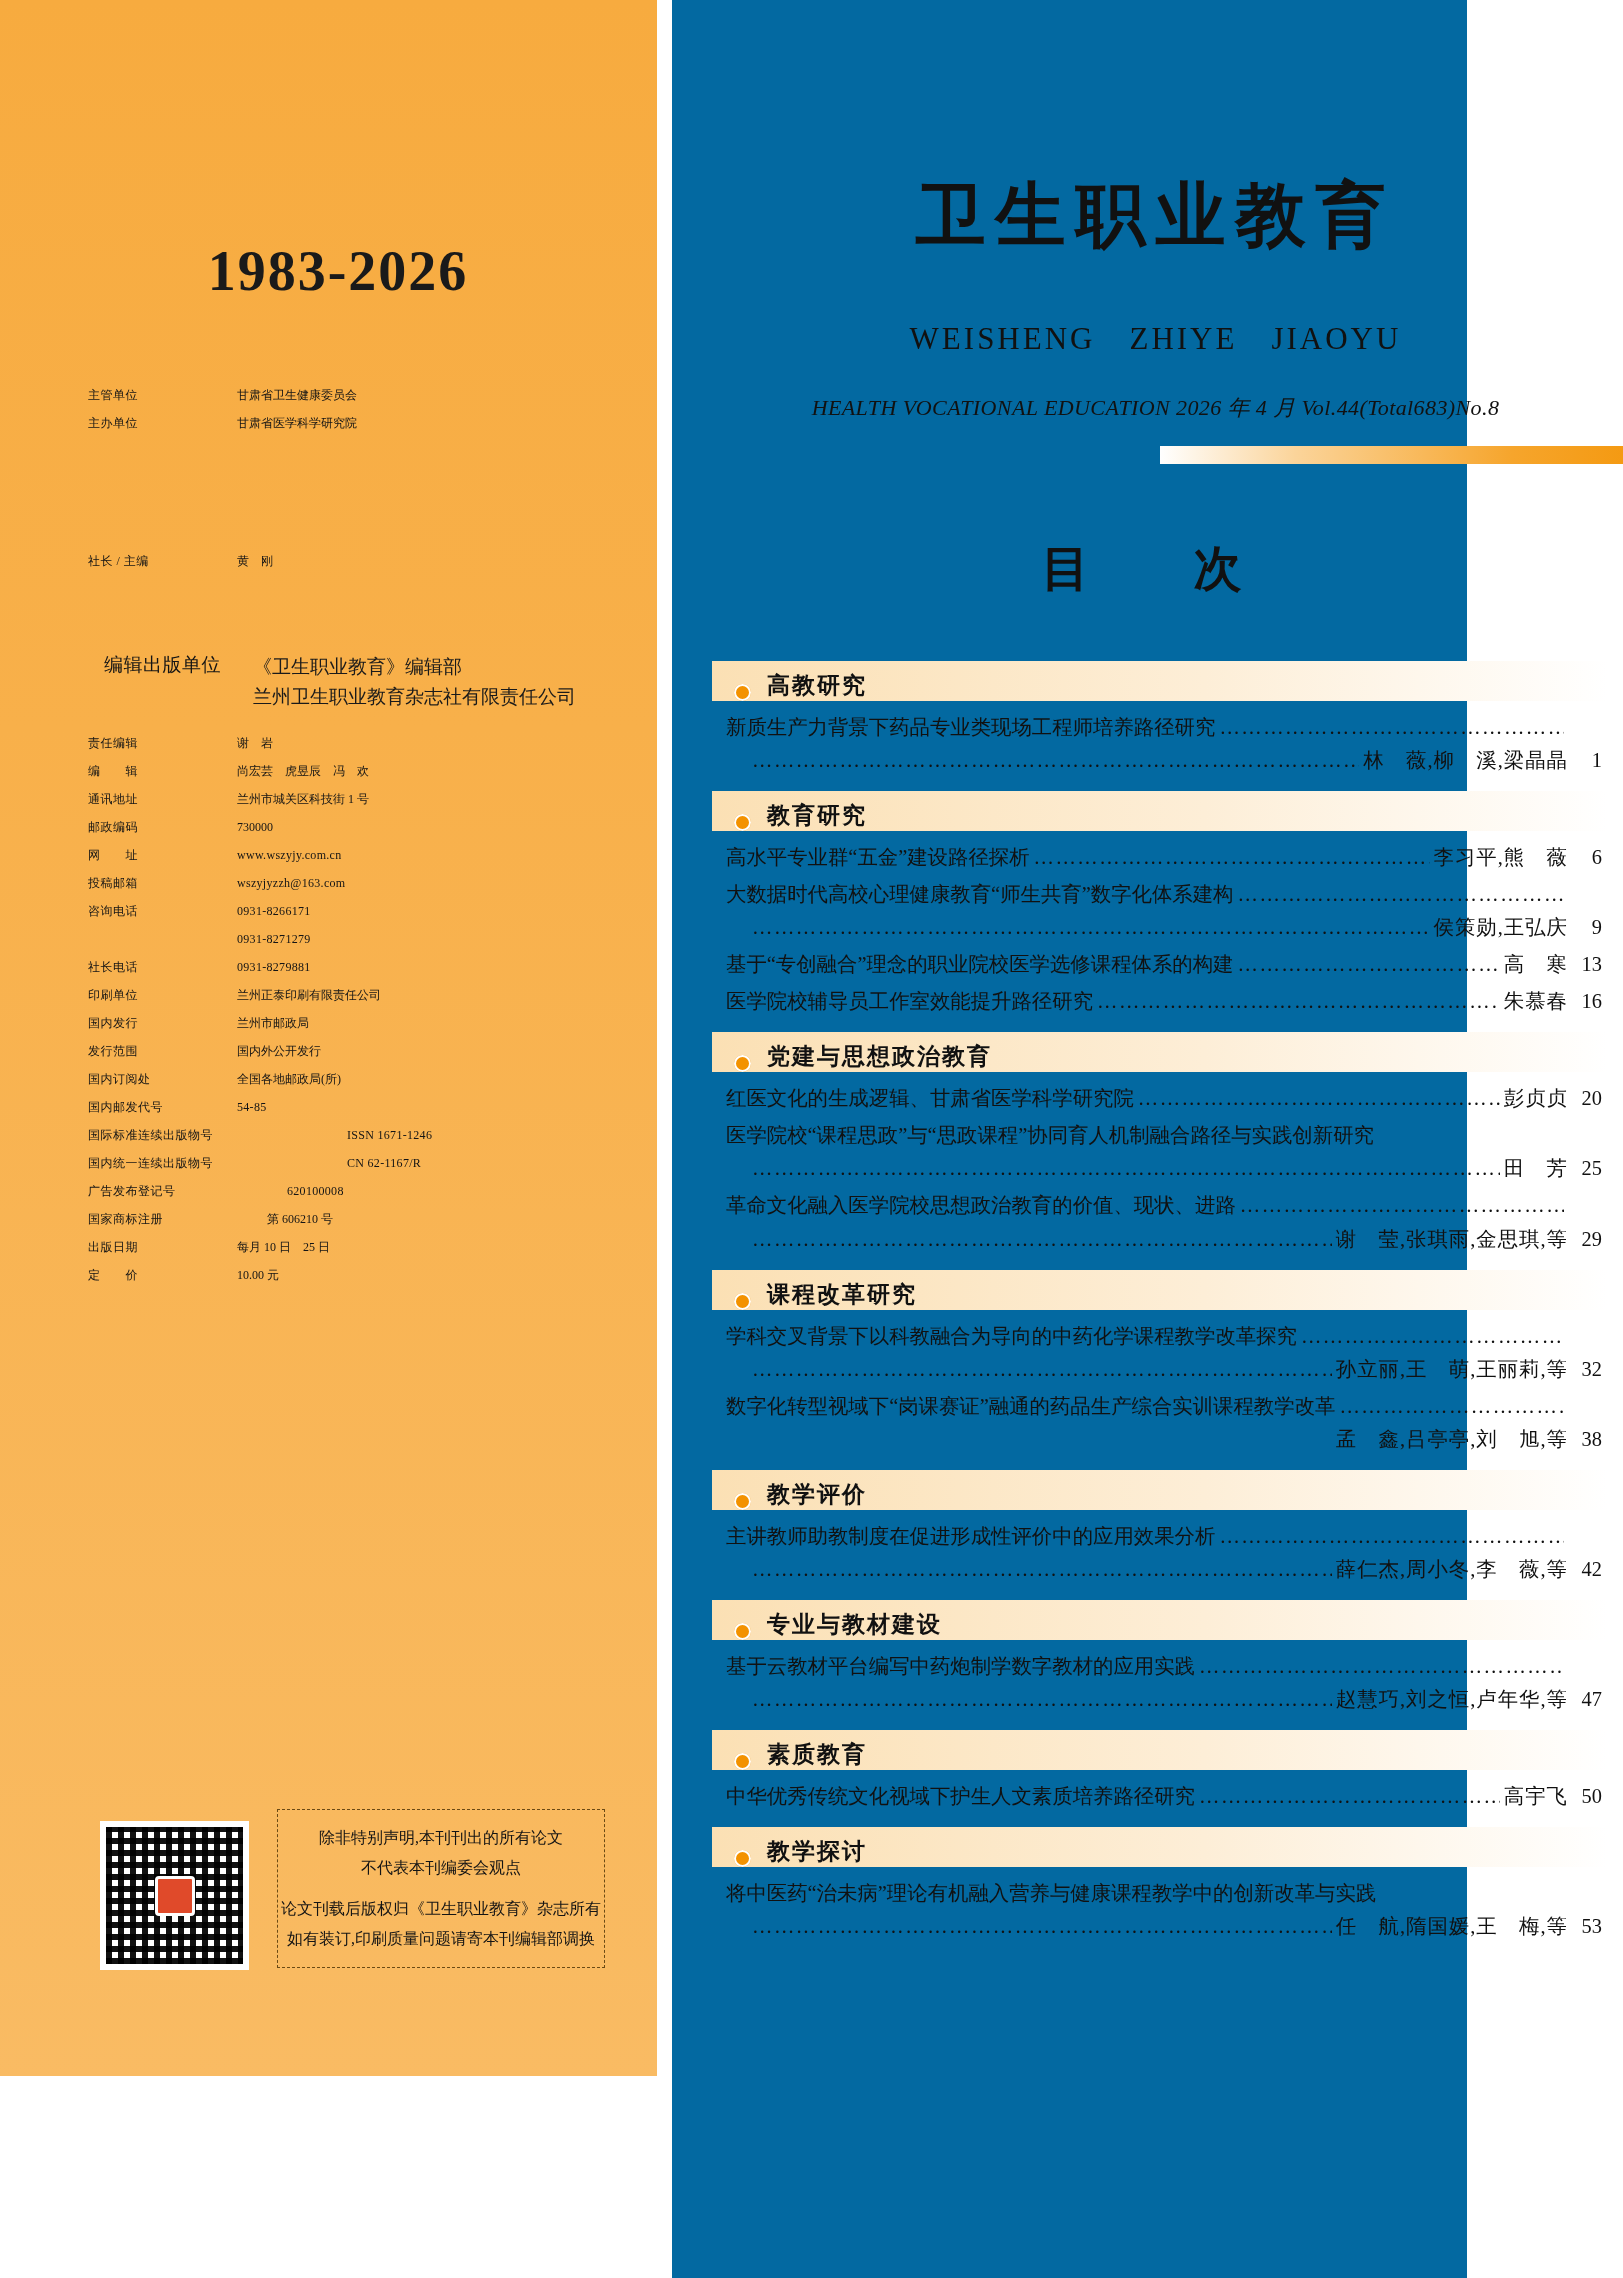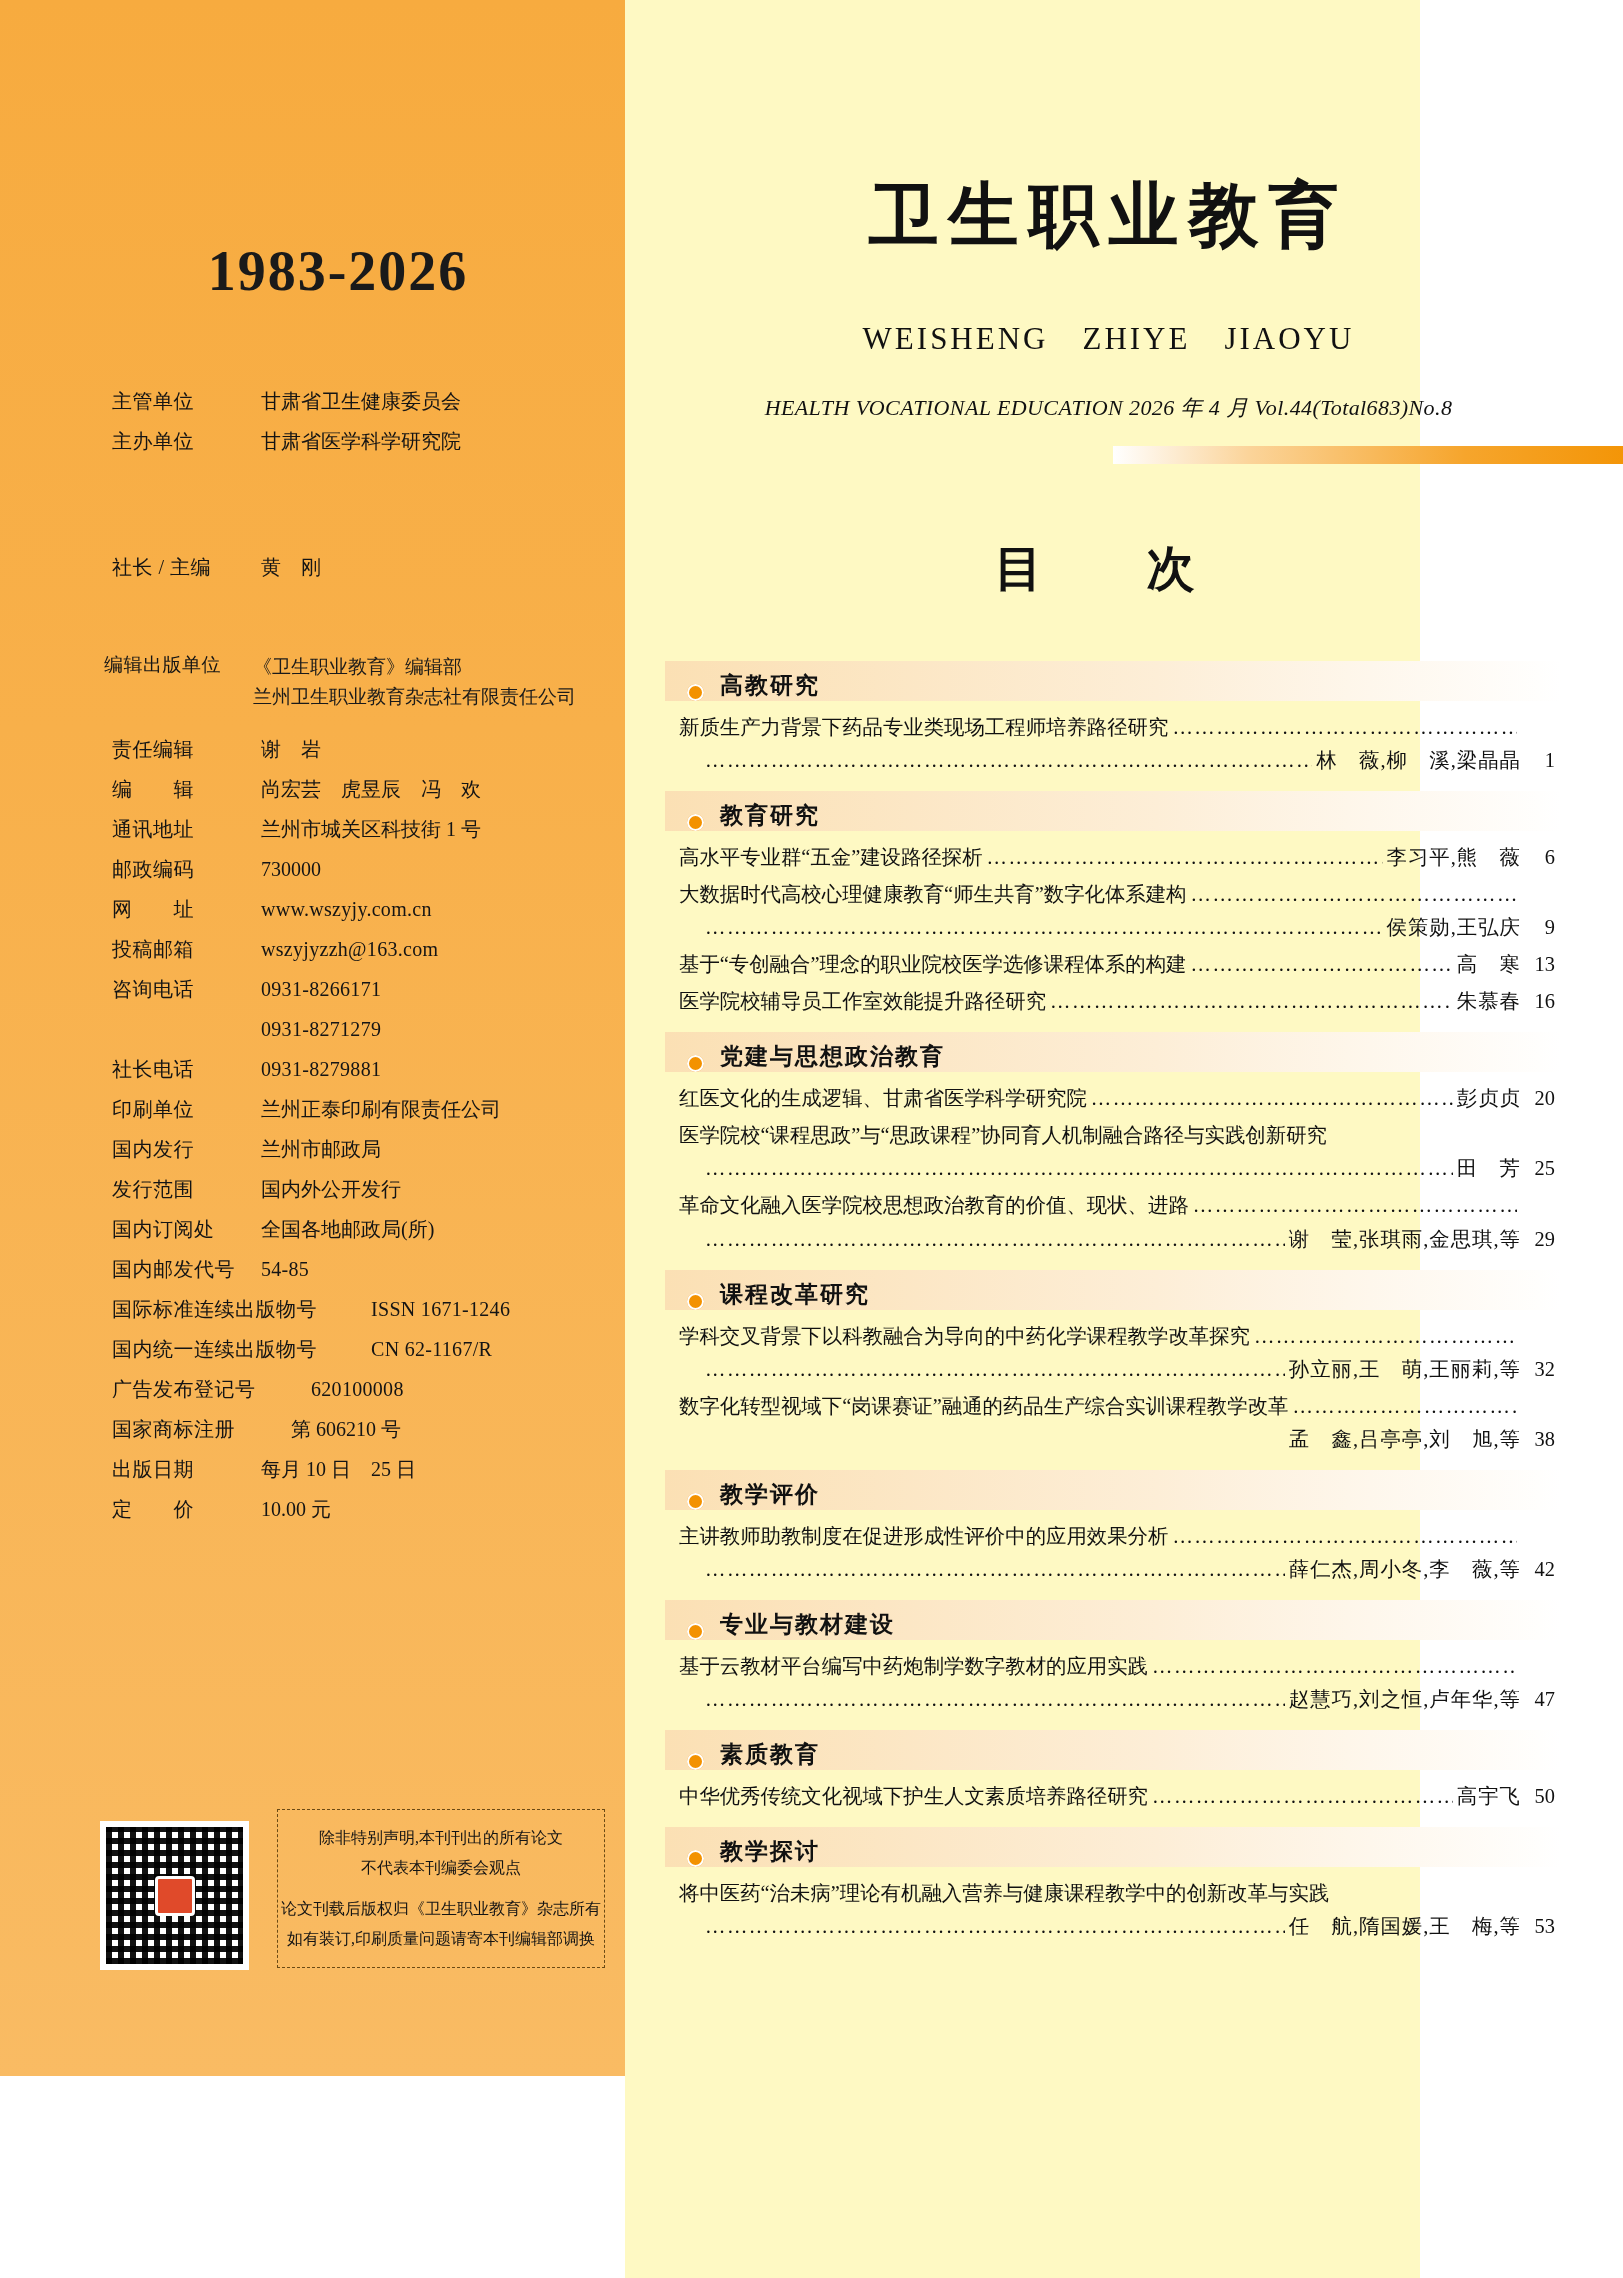--- a/index.html
+++ b/index.html
@@ -15,21 +15,21 @@
   #left-panel{
     position:absolute;left:0;top:0;width:657px;height:2076px;
     background:linear-gradient(180deg,#f7ab3f 0%,#f8b04a 35%,#f9bb63 100%);
   }
   #years{
     position:absolute;left:149px;top:239px;width:378px;
     font-family:"Liberation Serif",serif;
     font-size:56px;font-weight:bold;letter-spacing:2px;color:#1a1a1a;
     text-align:center;
   }
-  .meta-block{position:absolute;left:112px;font-size:20px;line-height:1.5;}
+  .meta-block{position:absolute;left:88px;font-size:12px;line-height:1.5;}
   .mrow{display:flex;margin-bottom:10px;}
   .mlabel{width:149px;letter-spacing:0.5px;color:#141414;}
   .mval{flex:1;color:#141414;}
   .mval.en{font-family:"Liberation Serif",serif;letter-spacing:0.3px;}
 
   #pub-unit{position:absolute;left:104px;top:652px;font-size:19px;display:flex;}
   #pub-unit .mlabel{width:149px;}
   #pub-unit .two{line-height:1.6;}
 
   
@@ -53,21 +53,21 @@
     box-sizing:border-box;
     display:flex;flex-direction:column;justify-content:center;align-items:center;
     font-size:16px;line-height:1.9;text-align:center;color:#141414;
   }
   #basic-params{
     position:absolute;left:104px;top:2010px;width:498px;
     font-size:17px;line-height:1.9;text-align:center;color:#141414;
   }
 
   
-  #right-panel{position:absolute;left:625px;top:0;width:795px;height:2279px;background:#fef9c3;}
+  #right-panel{position:absolute;left:672px;top:0;width:795px;height:2279px;background:#0369a1;}
   #masthead-cn{
     position:absolute;left:0;top:169px;width:967px;text-align:center;
     font-family:"DejaVu Serif",serif;
     font-size:70px;font-weight:bold;letter-spacing:10px;color:#111;
   }
   #masthead-py{
     position:absolute;left:0;top:318px;width:967px;text-align:center;
     font-family:"Liberation Serif",serif;
     font-size:31px;letter-spacing:3px;color:#111;
   }

